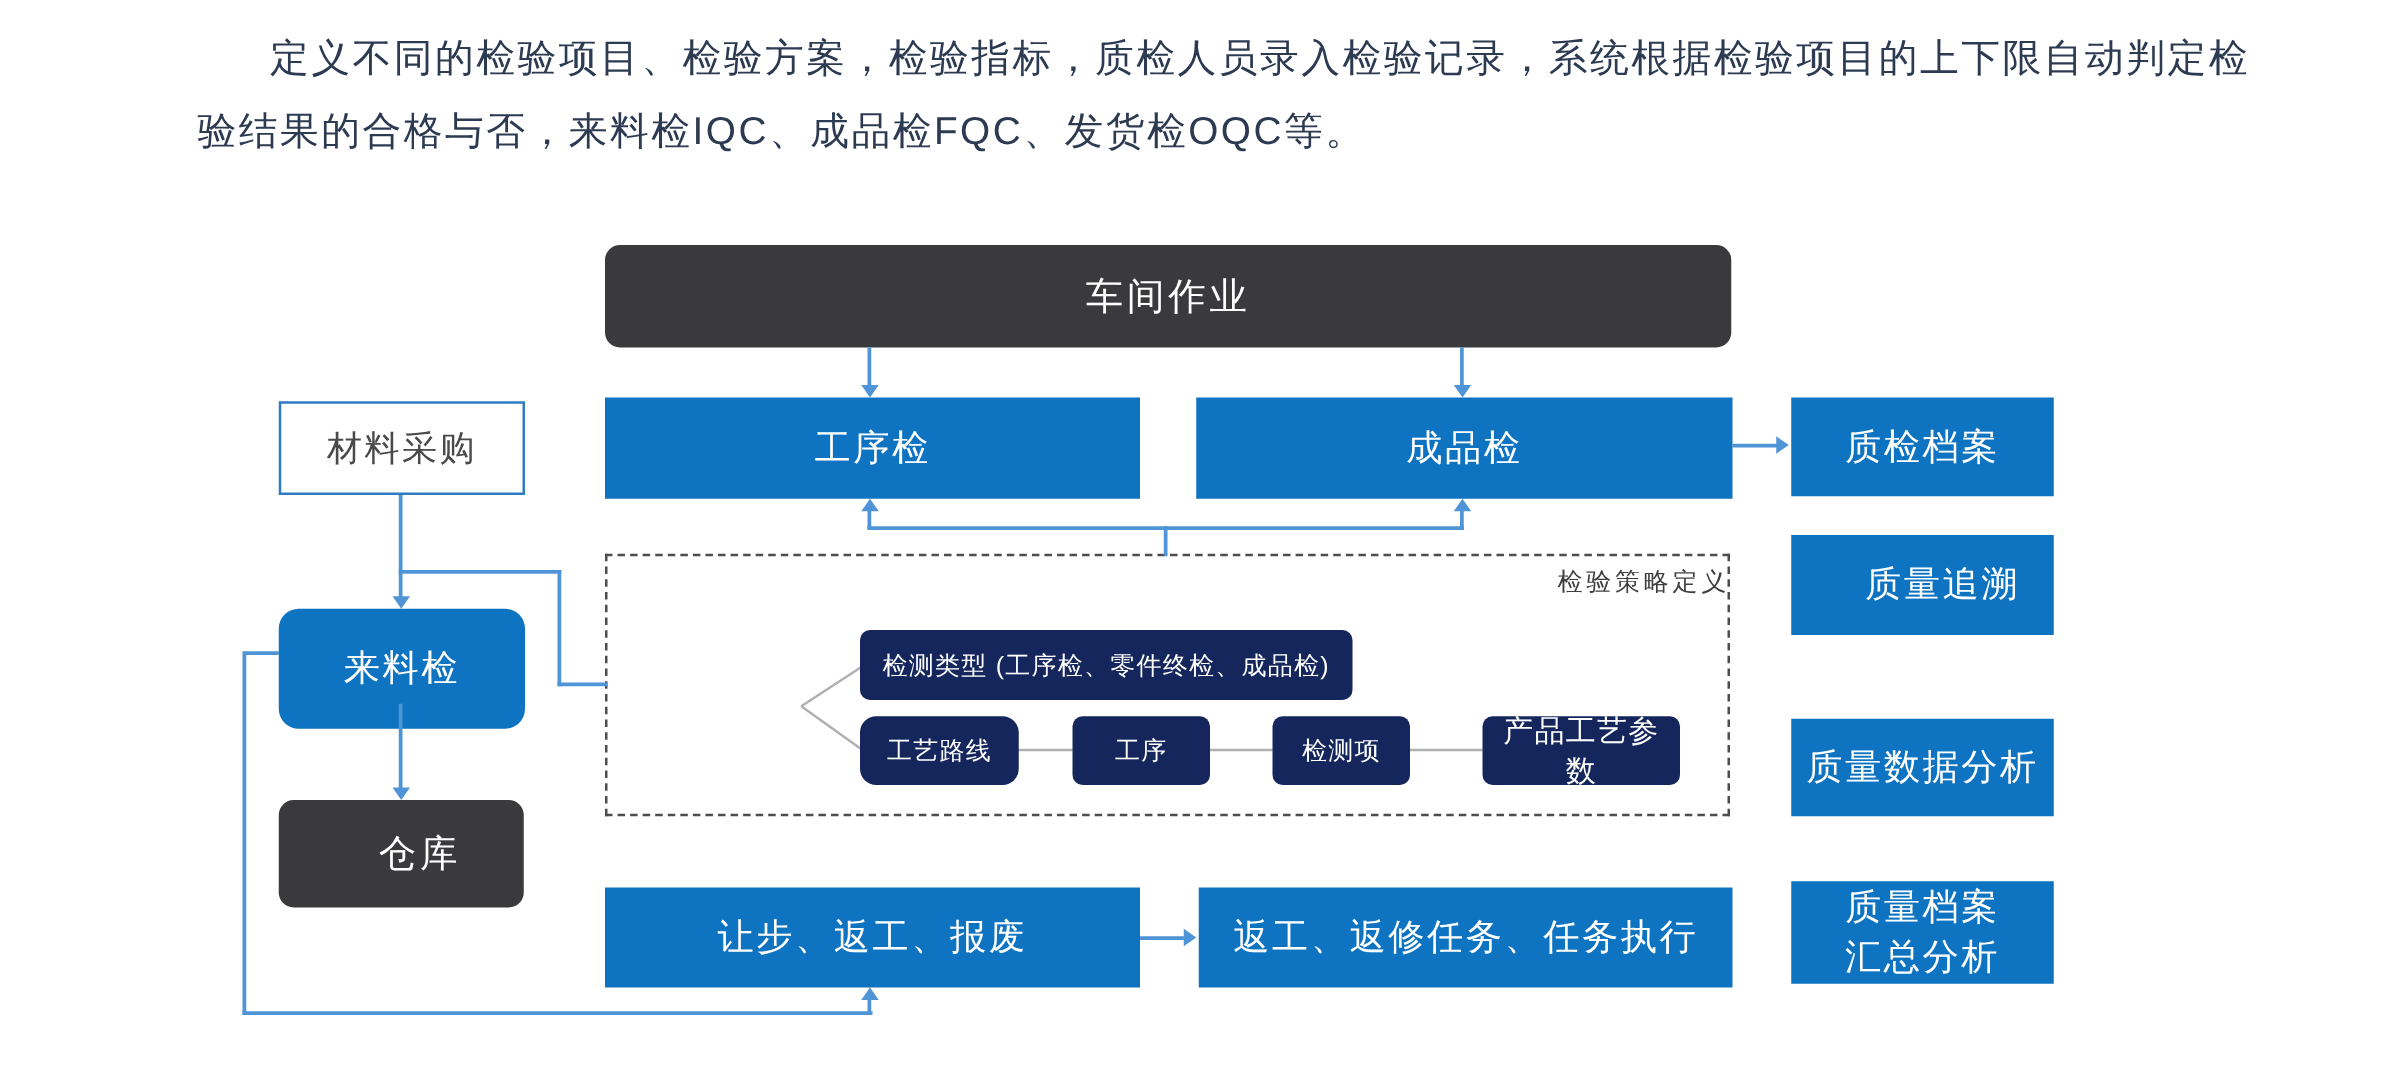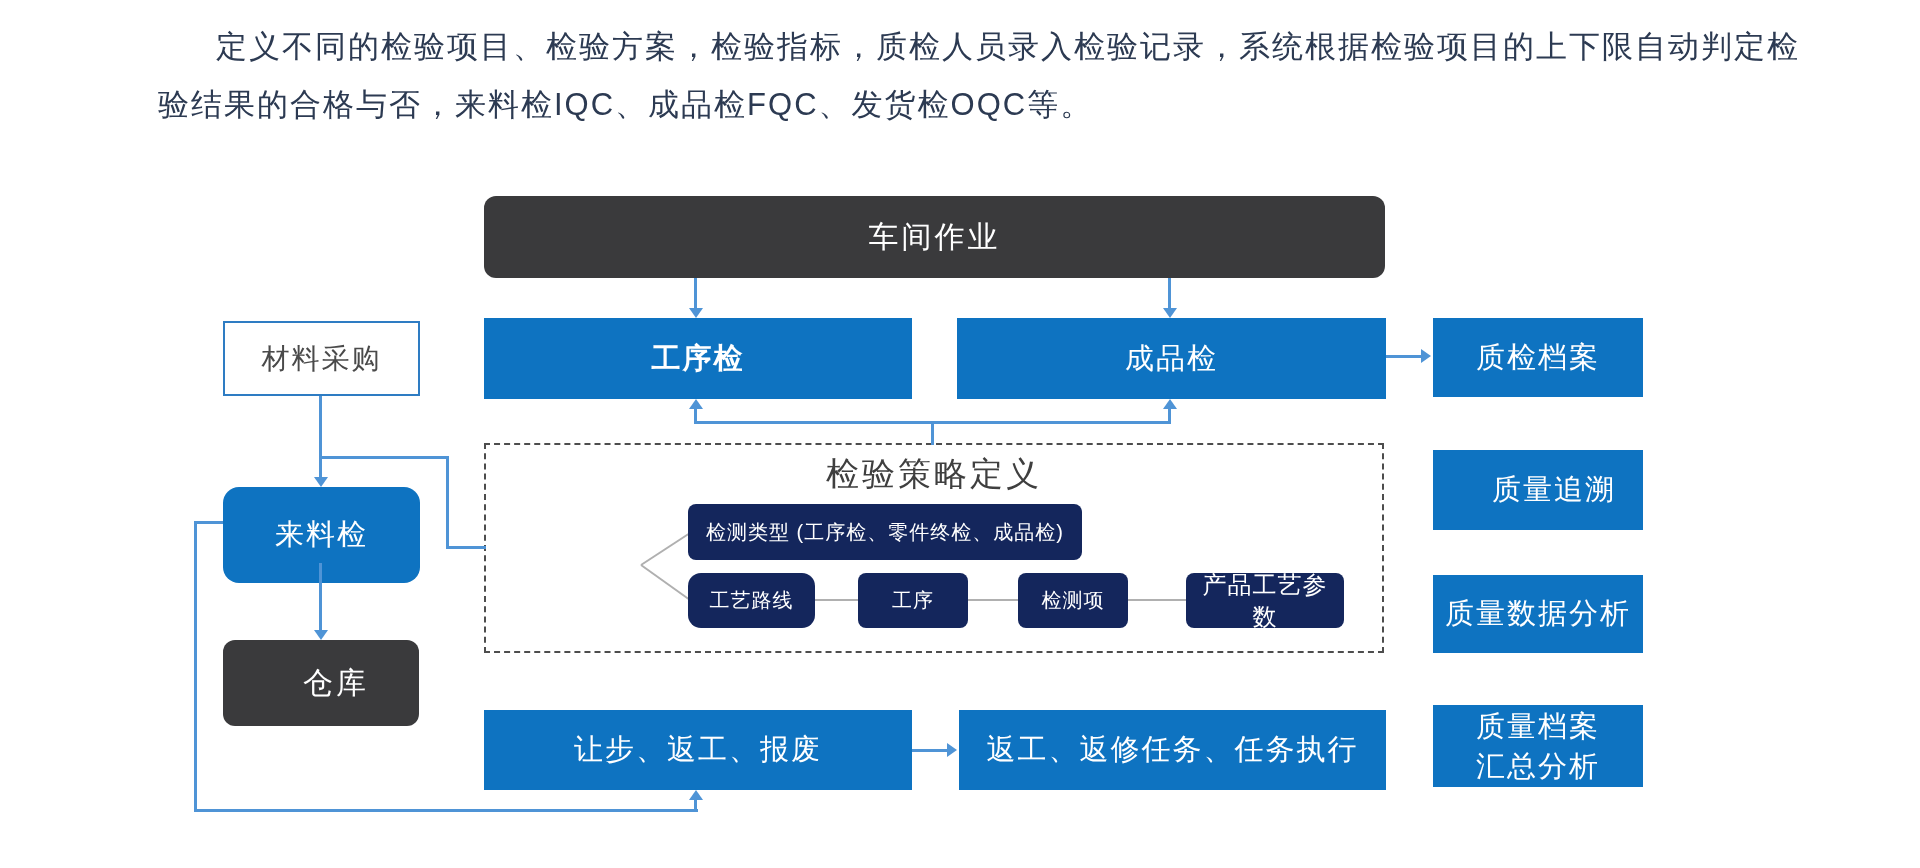--- a/index.html
+++ b/index.html
@@ -29,22 +29,22 @@
     text-align:center;box-sizing:border-box;
   }
   .blue{background:var(--blue);color:var(--box-text);font-size:29px;letter-spacing:2px;}
   .darkbox{background:var(--dark);color:var(--box-text);font-size:30px;letter-spacing:3px;border-radius:12px;}
   .whitebox{background:#ffffff;border:2px solid var(--border-blue);color:var(--purchase-text);font-size:28px;letter-spacing:2px;}
   .navybox{background:var(--navy);color:var(--box-text);font-size:20px;letter-spacing:1px;border-radius:8px;padding:0 6px;}
   .dashedbox{
     position:absolute;border:2px dashed #4d4d4d;box-sizing:border-box;background:transparent;
   }
   .strategy-title{
-    position:absolute;text-align:center;color:var(--text-dark);
-    font-size:33px;letter-spacing:3px;
+    position:absolute;text-align:right;color:var(--text-dark);
+    font-size:20px;letter-spacing:3px;
   }
   .twoline{flex-direction:column;line-height:40px;}
   .hline{position:absolute;height:3px;background:var(--line);}
   .vline{position:absolute;width:3px;background:var(--line);}
   .arr{position:absolute;width:0;height:0;border-style:solid;}
   .arr-down{border-width:10px 7px 0 7px;border-color:var(--line) transparent transparent transparent;}
   .arr-up{border-width:0 7px 10px 7px;border-color:transparent transparent var(--line) transparent;}
   .arr-right{border-width:7px 0 7px 10px;border-color:transparent transparent transparent var(--line);}
   svg.overlay{position:absolute;left:0;top:0;pointer-events:none;}
 </style>
@@ -55,21 +55,21 @@
 
   <div class="intro">
     <div class="indent">定义不同的检验项目、检验方案，检验指标，质检人员录入检验记录，系统根据检验项目的上下限自动判定检</div>
     <div>验结果的合格与否，来料检IQC、成品检FQC、发货检OQC等。</div>
   </div>
 
   <div class="node darkbox" style="left:484px;top:196px;width:901px;height:82px;">
     <span>车间作业</span>
   </div>
 
-  <div class="node blue" style="left:484px;top:318px;width:428px;height:81px;font-weight:bold;">
+  <div class="node blue" style="left:484px;top:318px;width:428px;height:81px;">
     <span>工序检</span>
   </div>
   <div class="node blue" style="left:957px;top:318px;width:429px;height:81px;text-align:right;">
     <span>成品检</span>
   </div>
   <div class="node blue" style="left:1433px;top:318px;width:210px;height:79px;">
     <span>质检档案</span>
   </div>
 
   <div class="node whitebox" style="left:223px;top:321px;width:197px;height:75px;">
@@ -102,21 +102,21 @@
   <div class="node navybox" style="left:858px;top:573px;width:110px;height:55px;">
     <span>工序</span>
   </div>
   <div class="node navybox" style="left:1018px;top:573px;width:110px;height:55px;">
     <span>检测项</span>
   </div>
   <div class="node navybox" style="left:1186px;top:573px;width:158px;height:55px;font-size:24px;">
     <span>产品工艺参数</span>
   </div>
 
-  <div class="node blue" style="left:1433px;top:450px;width:210px;height:80px;padding-left:32px;">
+  <div class="node blue" style="left:1433px;top:428px;width:210px;height:80px;padding-left:32px;">
     <span>质量追溯</span>
   </div>
   <div class="node blue twoline" style="left:1433px;top:705px;width:210px;height:82px;">
     <span>质量档案</span>
     <span>汇总分析</span>
   </div>
   <div class="node blue" style="left:1433px;top:575px;width:210px;height:78px;">
     <span>质量数据分析</span>
   </div>
 

